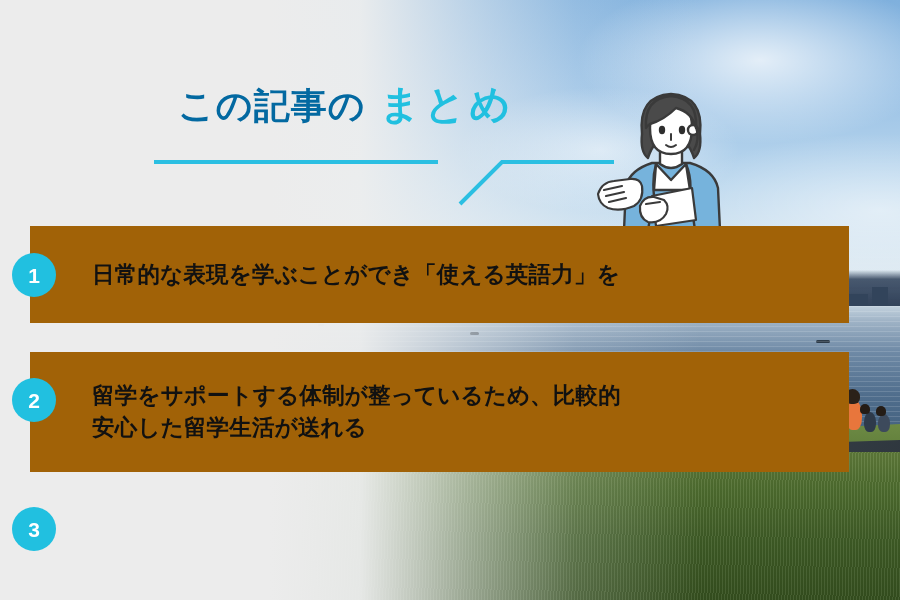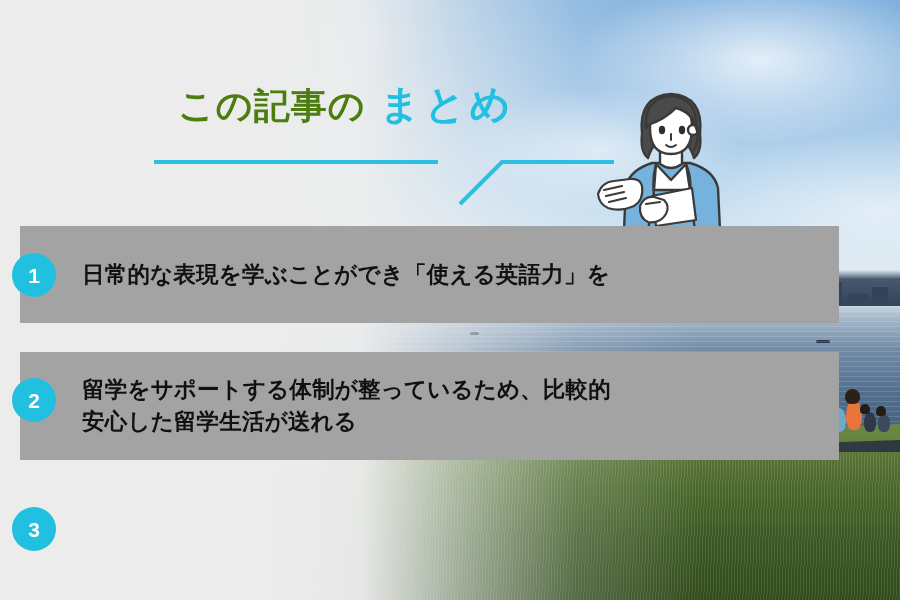--- a/index.html
+++ b/index.html
@@ -81,39 +81,39 @@
       rgba(240,243,245,.18) 64%,
       rgba(255,255,255,0) 78%);
   }
 
   
   .heading{
     position:absolute;left:178px;top:82px;
     display:flex;align-items:baseline;white-space:nowrap;
   }
   .h-dark{
-    font-size:36px;font-weight:bold;color:#4d7c0f;letter-spacing:1px;
+    font-size:36px;font-weight:bold;color:#0369a1;letter-spacing:1px;
     font-family:"Liberation Sans","DejaVu Sans",sans-serif;
   }
   .h-accent{
     font-size:40px;font-weight:bold;color:#21c0e0;letter-spacing:4px;
     margin-left:14px;line-height:.95;
     font-family:"Liberation Sans","DejaVu Sans",sans-serif;
   }
   .rule-svg{position:absolute;left:148px;top:148px;}
 
   
   .illus{position:absolute;left:596px;top:78px;width:150px;height:152px;}
 
   
   .card{
-    position:absolute;left:20px;width:819px;background:#a3a3a3;
+    position:absolute;left:30px;width:819px;background:#a16207;
   }
   .card.c1{top:226px;height:97px;}
-  .card.c2{top:352px;height:108px;}
+  .card.c2{top:352px;height:120px;}
   .card.c3{top:481px;height:97px;}
   .card-text{
     position:absolute;left:62px;top:50%;transform:translateY(-50%);
     color:#111111;font-weight:bold;font-size:22.5px;line-height:1.42;
     letter-spacing:.2px;white-space:nowrap;
     font-family:"Liberation Sans","DejaVu Sans",sans-serif;
   }
   .badge{
     position:absolute;left:12px;width:44px;height:44px;border-radius:50%;
     background:#21c0e0;color:#ffffff;

